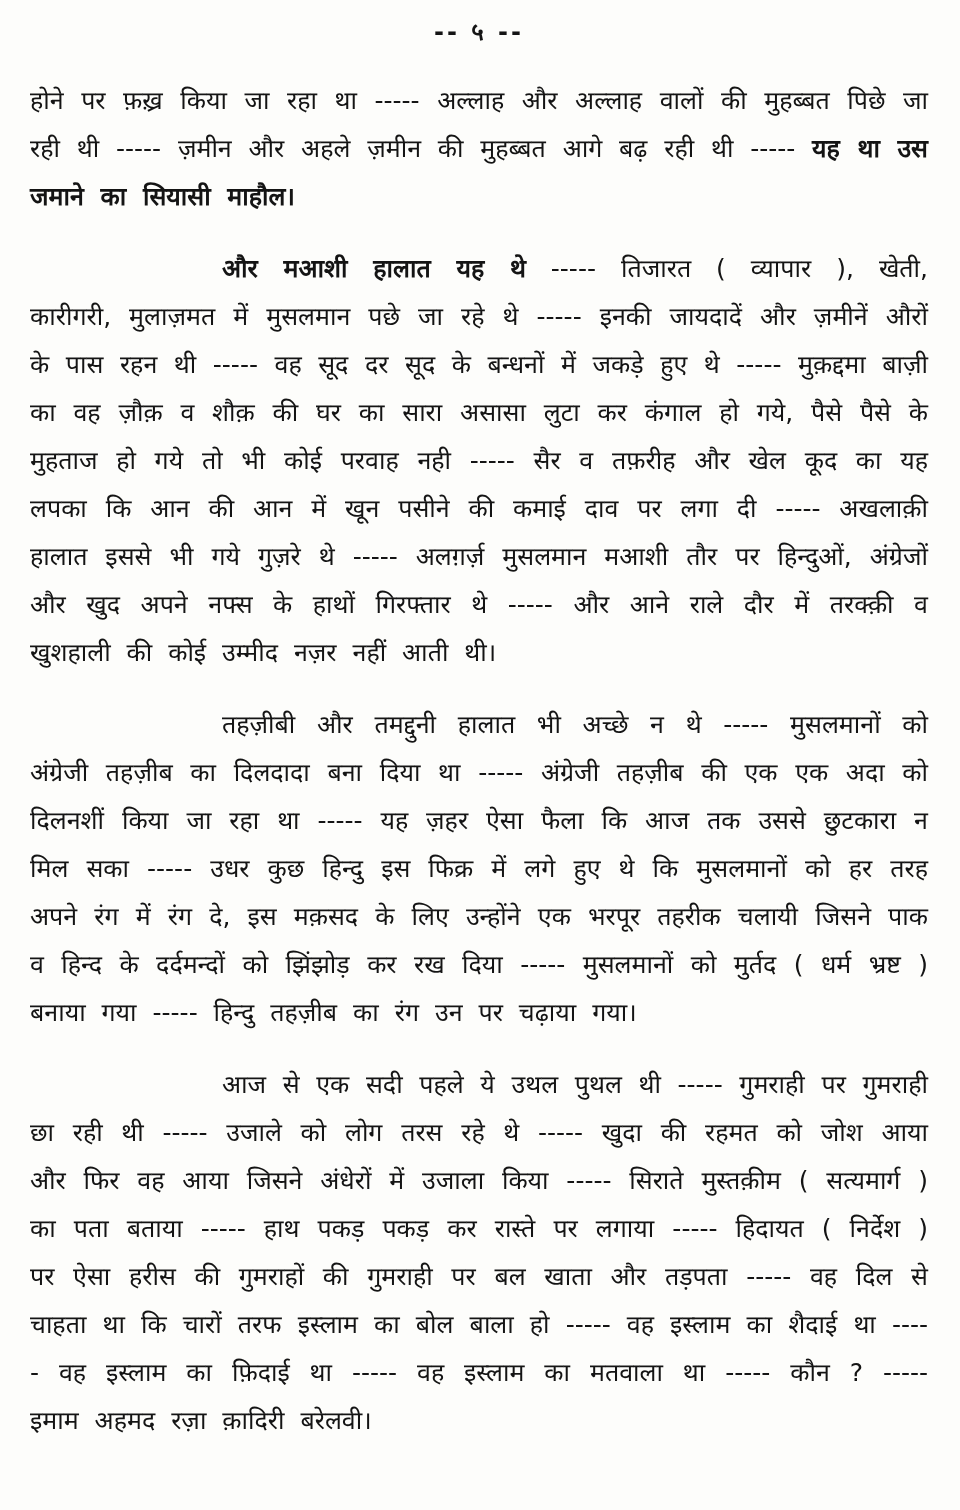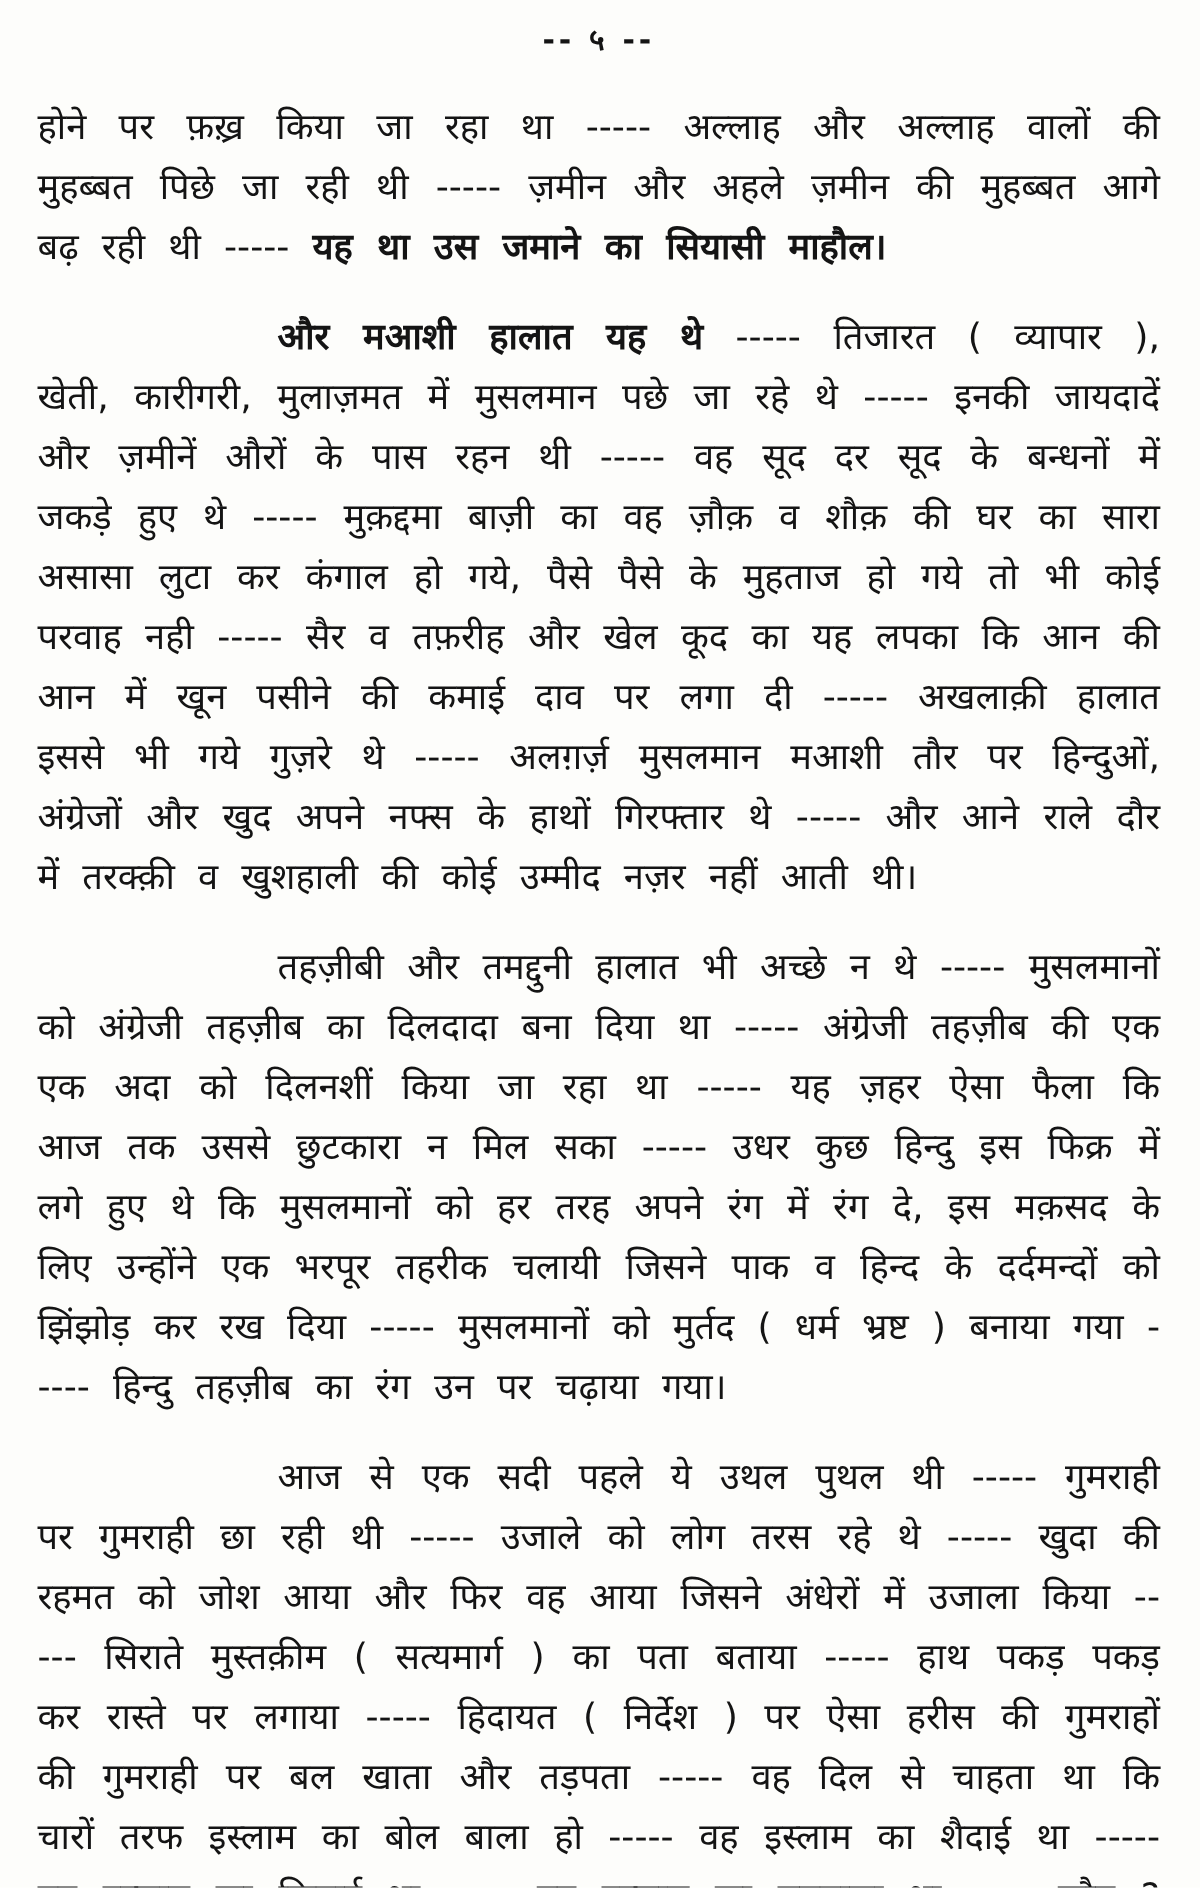--- a/index.html
+++ b/index.html
@@ -23,21 +23,21 @@
   }
   .page-number {
     text-align: center;
     font-size: 24px;
     font-weight: bold;
     letter-spacing: 3px;
     margin: 0 0 30px 0;
     white-space: pre;
   }
   .body-text p {
-    font-size: 29px;
+    font-size: 25px;
     line-height: 48px;
     text-align: justify;
     word-spacing: 0.32em;
     margin: 0 0 24px 0;
   }
   .body-text p.indent {
     text-indent: 192px;
   }
   .body-text strong {
     font-weight: bold;

